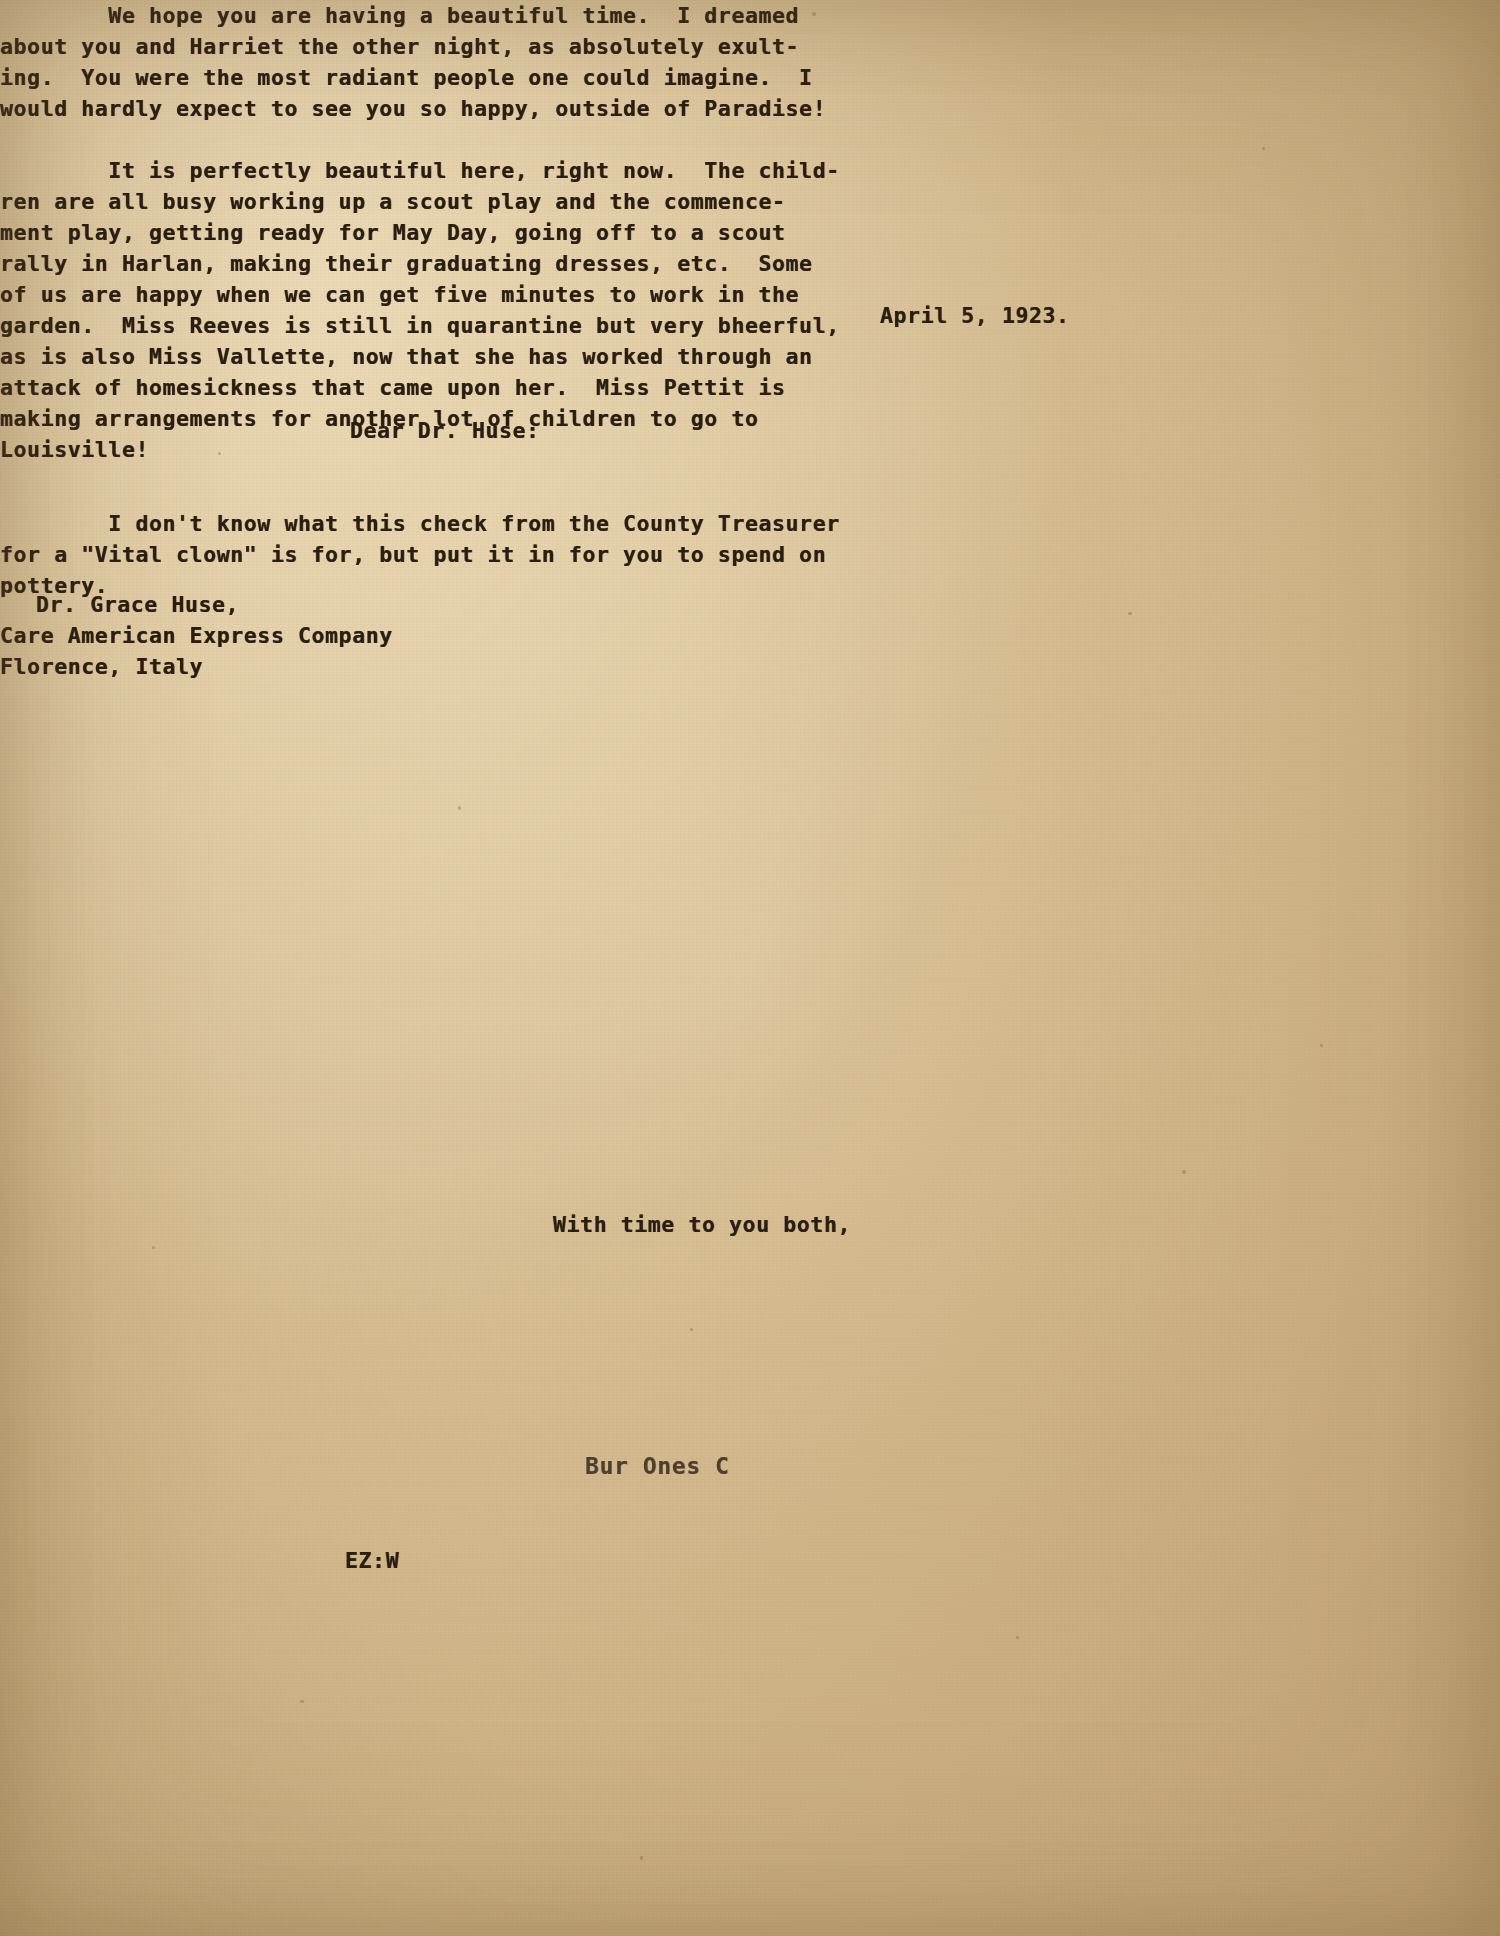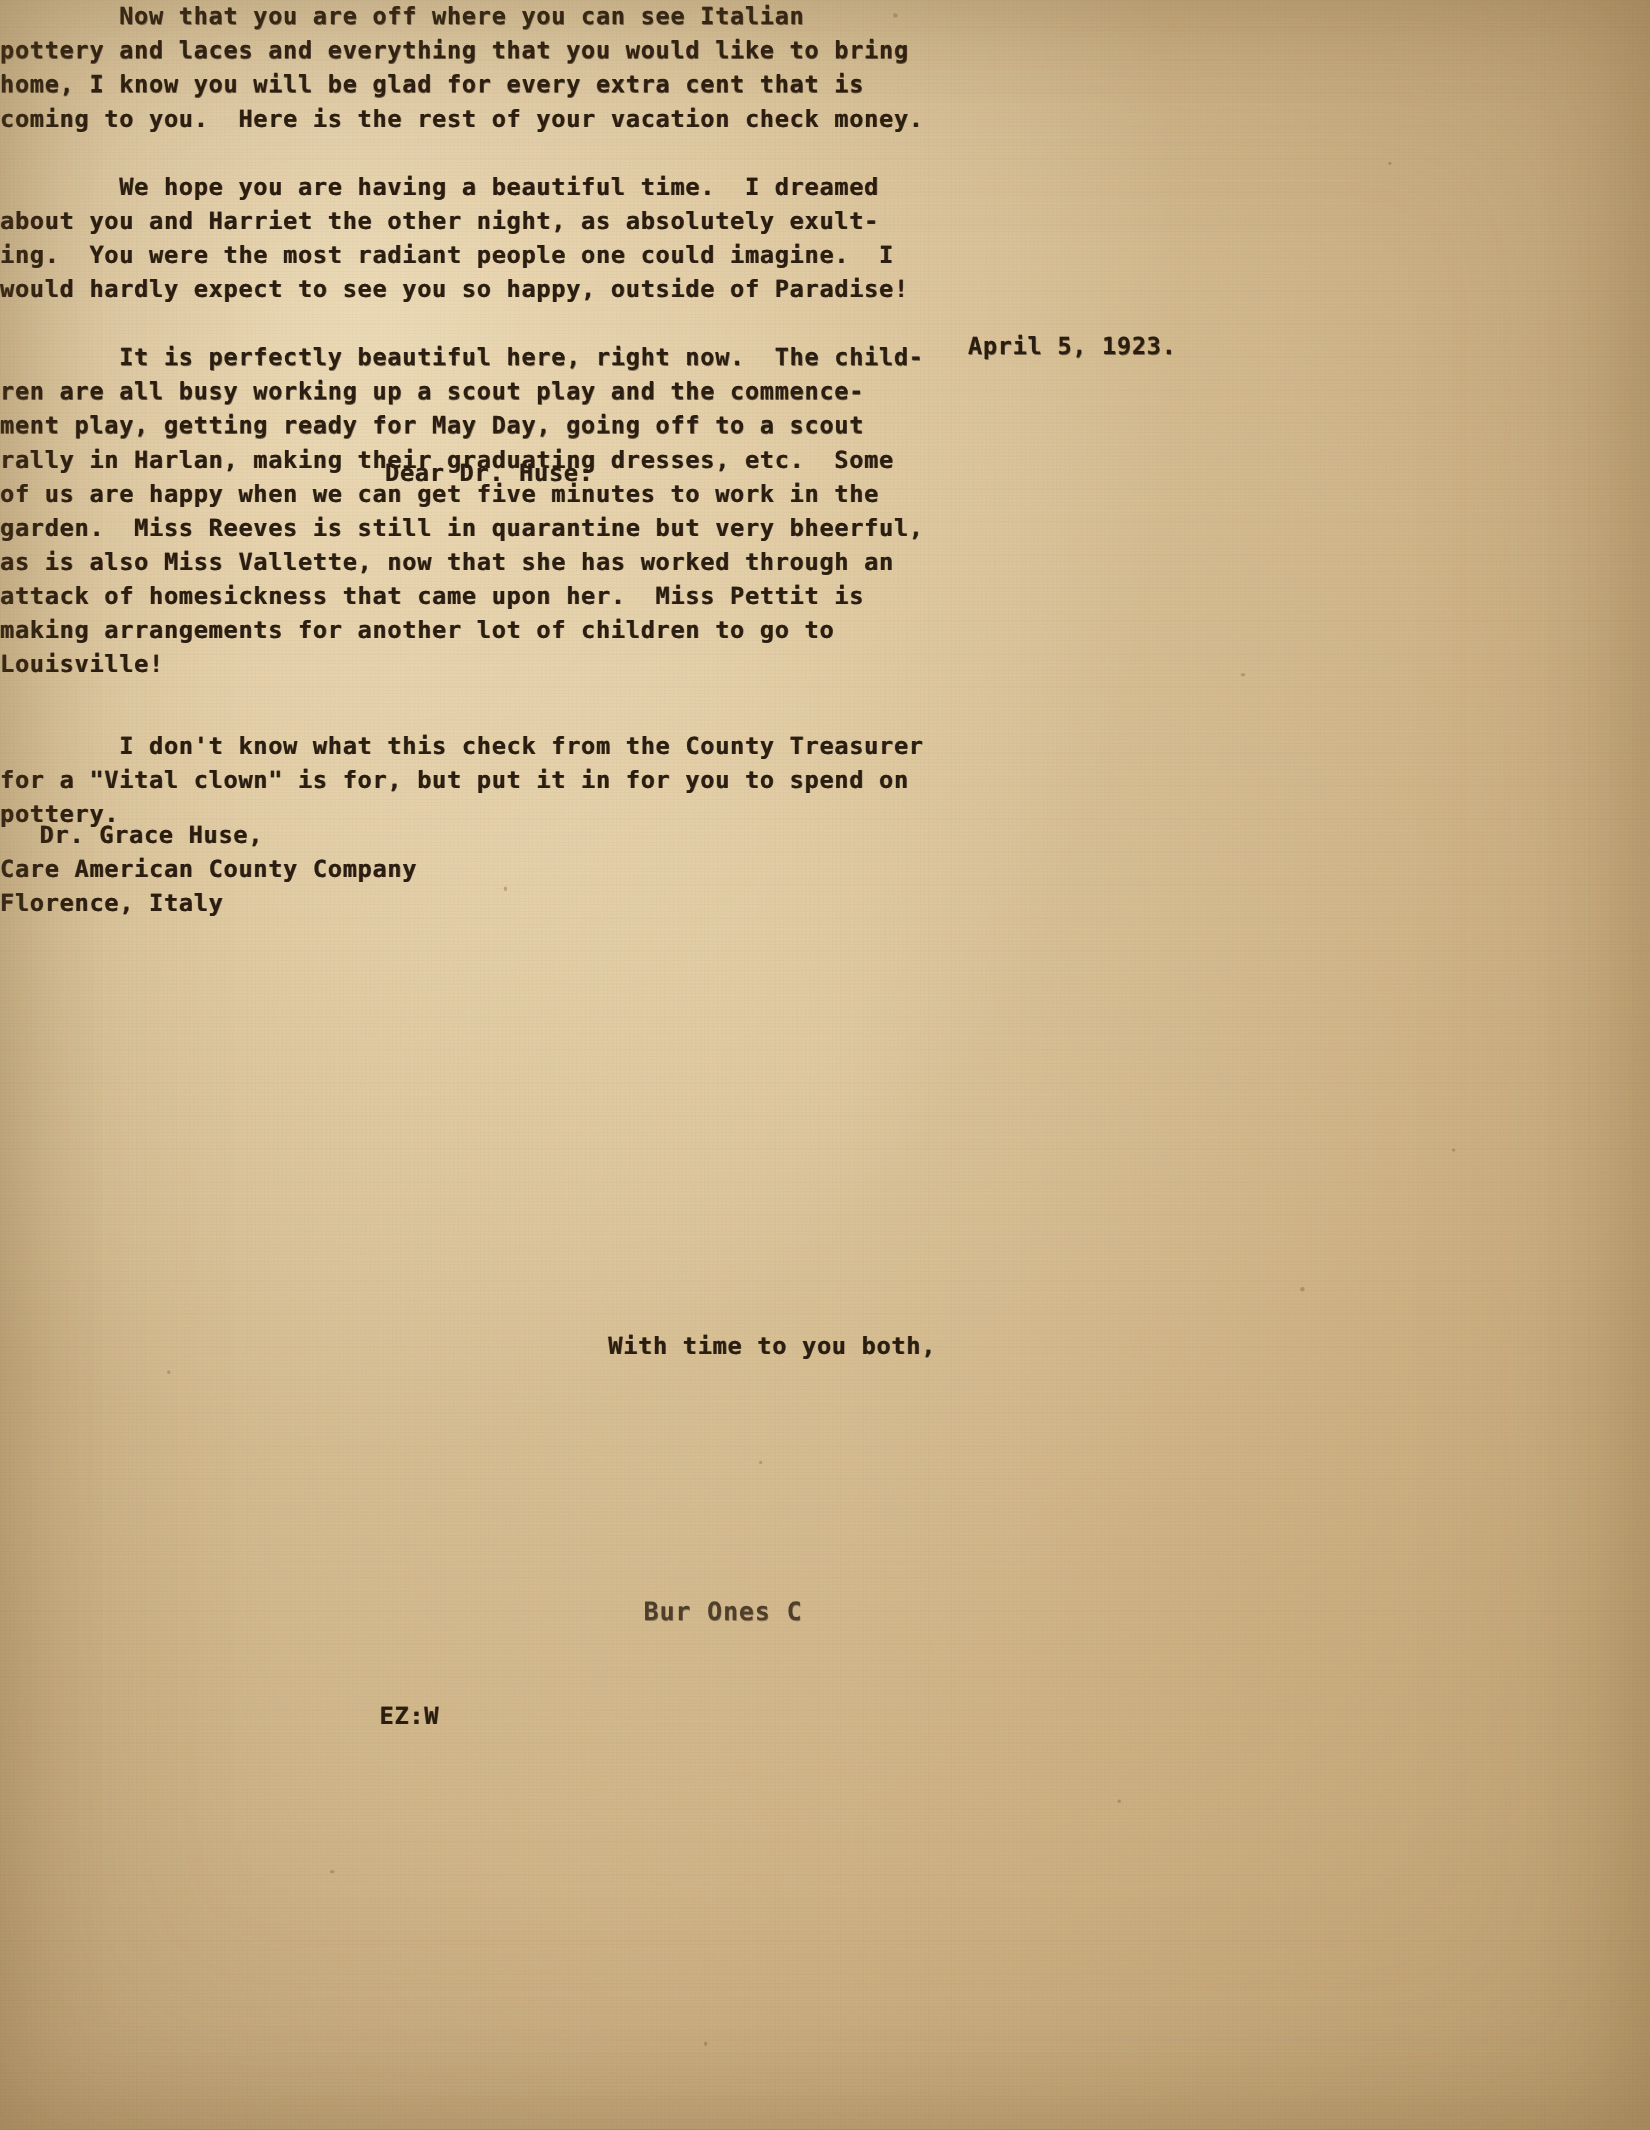--- a/index.html
+++ b/index.html
@@ -117,24 +117,20 @@
     <div class="sp" style="left:152px;top:1246px;width:3px;height:3px;"></div>
   </div>
 
   <div class="text-layer">
 
     <div class="tw" id="date-line">April 5, 1923.</div>
 
     <div class="tw" id="salutation">Dear Dr. Huse:</div>
 
     <div id="body-block">
-      <div class="tw para" style="position:relative;left:0;top:0;">        Now that you are off where you can see Italian
-pottery and laces and everything that you would like to bring
-home, I know you will be glad for every extra cent that is
-coming to you.  Here is the rest of your vacation check money.</div>
       <div class="tw para" style="position:relative;left:0;top:0;">        We hope you are having a beautiful time.  I dreamed
 about you and Harriet the other night, as absolutely exult-
 ing.  You were the most radiant people one could imagine.  I
 would hardly expect to see you so happy, outside of Paradise!</div>
       <div class="tw para" style="position:relative;left:0;top:0;">        It is perfectly beautiful here, right now.  The child-
 ren are all busy working up a scout play and the commence-
 ment play, getting ready for May Day, going off to a scout
 rally in Harlan, making their graduating dresses, etc.  Some
 of us are happy when we can get five minutes to work in the
 garden.  Miss Reeves is still in quarantine but very bheerful,
@@ -144,21 +140,21 @@
 Louisville!</div>
       <div class="tw para" style="position:relative;left:0;top:12px;">        I don't know what this check from the County Treasurer
 for a "Vital clown" is for, but put it in for you to spend on
 pottery.</div>
     </div>
 
     <div class="tw" id="closing-line">With time to you both,</div>
 
     <div id="address-block">
       <div class="tw" style="position:relative;left:0;top:0;padding-left:36px;">Dr. Grace Huse,</div>
-      <div class="tw" style="position:relative;left:0;top:0;">Care American County Company</div>
+      <div class="tw" style="position:relative;left:0;top:0;">Care American Express Company</div>
       <div class="tw" style="position:relative;left:0;top:0;">Florence, Italy</div>
     </div>
 
     <div class="overstrike">Bur Ones C</div>
 
     <div class="tw" id="initials-line">EZ:W</div>
 
   </div>
 
   <div class="edge-shade"></div>

